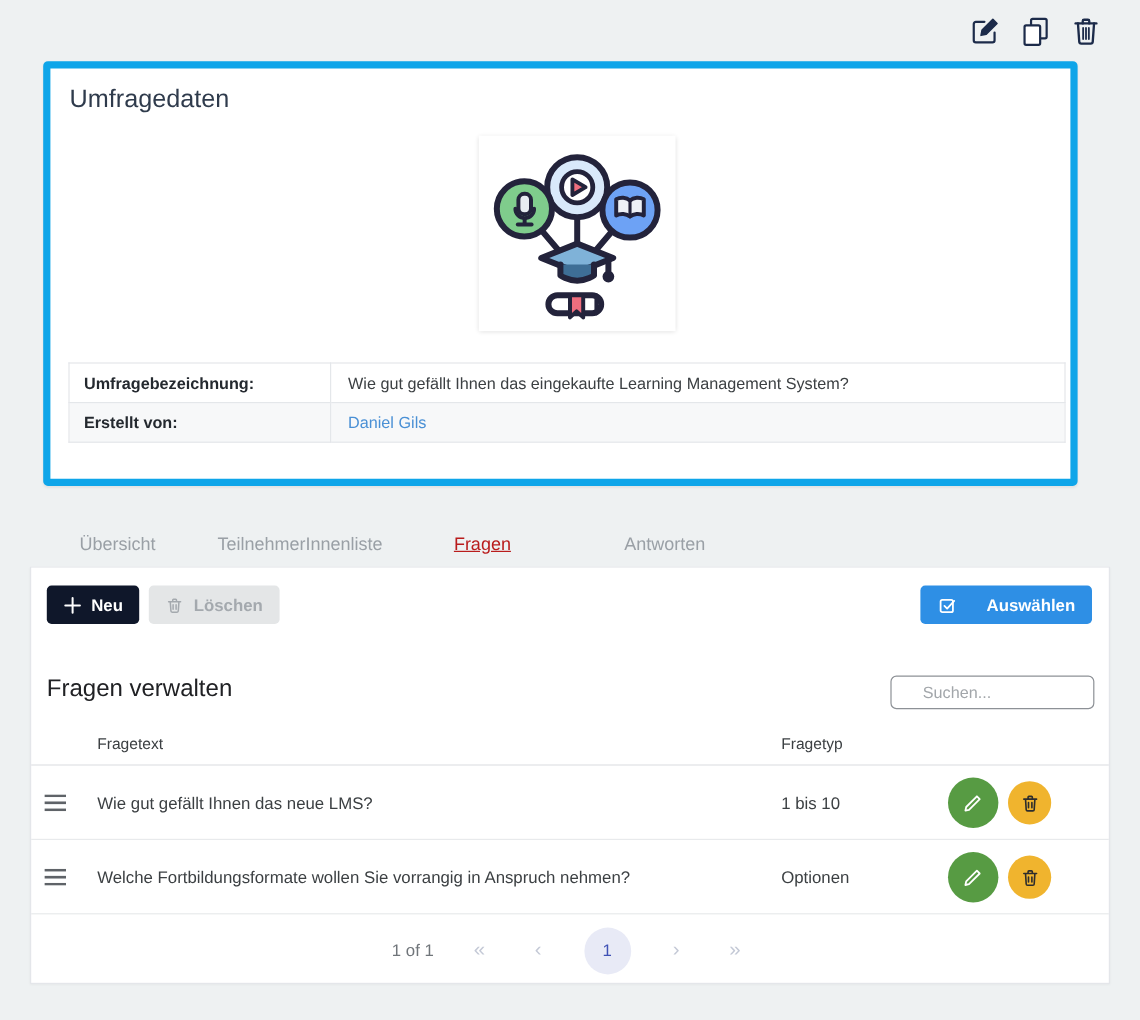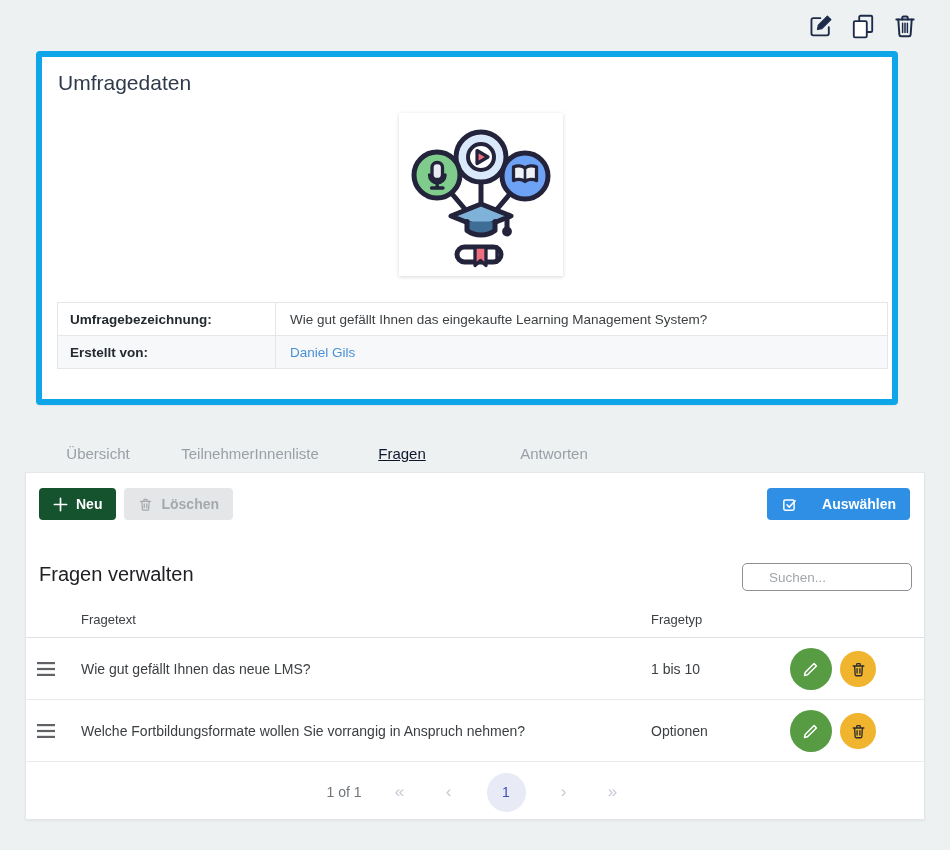--- a/index.html
+++ b/index.html
@@ -24,29 +24,29 @@
   .info-table tr:nth-child(2) { background:#f7f8f9; }
   .info-table td { border:1px solid #e4e7ea; font-size:13.5px; vertical-align:middle; }
   td.f-label { width:218px; font-weight:bold; color:#24292f; padding-left:12px; }
   td.f-value { color:#3c4043; padding-left:14px; position:relative; }
   .link { color:#4a90d5; cursor:pointer; text-decoration:none; }
   .mini-scrollbar { position:absolute; right:15px; top:8px; width:6px; height:17px; background:#b9bcc0; border-radius:1px; }
 
   
   .tabs { position:absolute; left:22px; top:437px; display:flex; }
   .tab { width:152px; text-align:center; font-size:15px; color:#9aa0a6; padding:8px 0 13px; cursor:pointer; }
-  .tab.active { color:#0f172a; padding-bottom:25px; border-bottom:3px solid #3d4ea0;text-decoration:underline; }
+  .tab.active { color:#b91c1c; padding-bottom:25px; border-bottom:3px solid #3d4ea0;text-decoration:underline; }
 
   
   .content-panel { position:absolute; left:25px; top:472px; width:900px; height:348px; background:#fff;
                    border:1px solid #e4e6ea; box-shadow:0 1px 2px rgba(0,0,0,.05); }
   .panel-toolbar { position:absolute; top:15px; left:13px; right:14px; height:32px; display:flex; align-items:center; }
   .btn { height:32px; border-radius:4px; font-weight:bold; font-size:14px; display:inline-flex; align-items:center;
          gap:8px; padding:0 14px; border:none; cursor:pointer; font-family:inherit; }
-  .btn-new { background:#14532d; color:#fff; }
+  .btn-new { background:#0f172a; color:#fff; }
   .btn-delete { background:#e4e6e7; color:#a4a9ae; margin-left:8px; cursor:default; }
   .btn-select { background:#2e8fe5; color:#fff; margin-left:auto;gap:24px; }
 
   .manage-heading { position:absolute; left:13px; top:90px; font-size:20px; color:#202124; }
   .search-input { position:absolute; left:716px; top:90px; width:170px; height:28px; border:1px solid #8d9196;
                   border-radius:5px; padding:0 26px; font-size:13.5px; color:#333; font-family:inherit; background:#fff; }
   .search-input::placeholder { color:#a2a6aa; }
 
   .q-header { position:absolute; top:128px; left:0; right:0; height:37px; border-bottom:1px solid #dfe1e4;
               font-size:13px; color:#3c4043; font-weight:500; }

